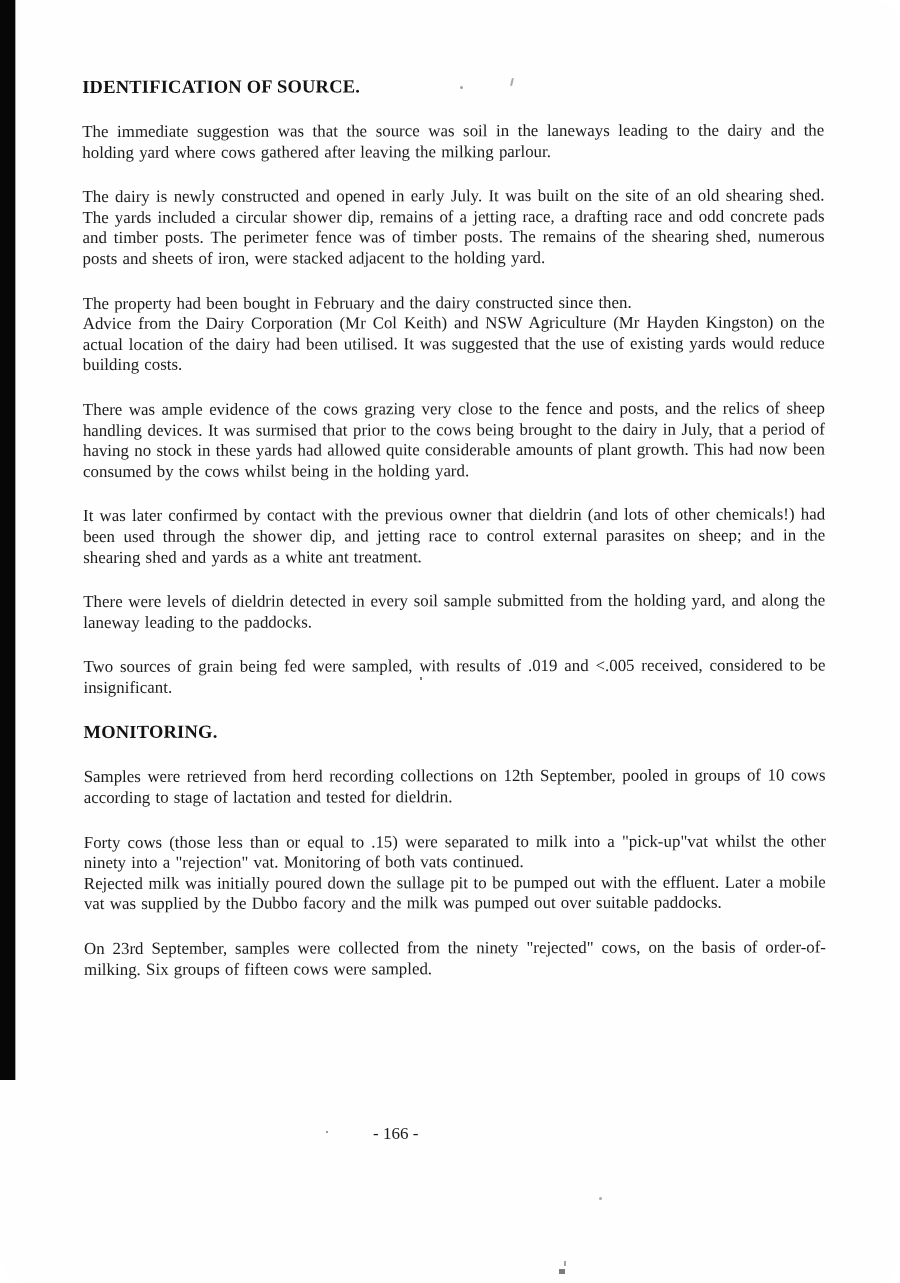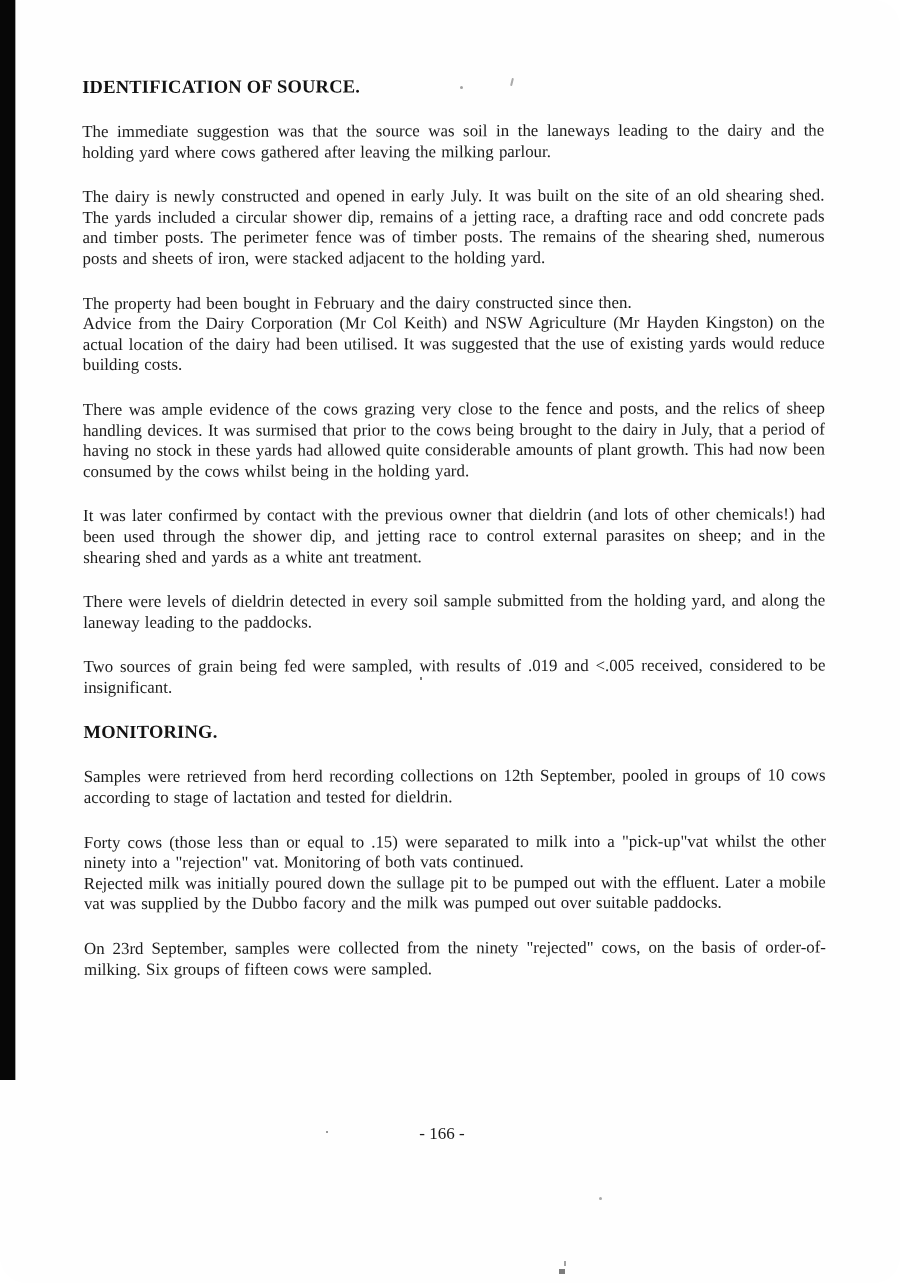--- a/index.html
+++ b/index.html
@@ -46,23 +46,22 @@
     line-height: 20.6px;
     margin: 0 0 24px 0;
     text-align: justify;
     text-justify: inter-word;
     white-space: pre-line;
     word-spacing: 1px;
     color: #1b1b1b;
   }
   .page-number {
     position: absolute;
-    top: 1124px; left: 382px;
+    top: 1124px; left: 373px;
     width: 120px;
-    text-align: center;
     font-size: 17px;
     color: #1b1b1b;
   }
   .speck { position: absolute; background: #555; }
   .speck.s1 { left: 460px; top: 86px;  width: 3px; height: 3px; opacity: .55; border-radius: 50%; }
   .speck.s2 { left: 511px; top: 78px;  width: 2px; height: 8px; opacity: .5; transform: rotate(14deg); border-radius: 1px; }
   .speck.s3 { left: 420px; top: 677px; width: 2px; height: 3px; opacity: .8; }
   .speck.s4 { left: 326px; top: 1131px;width: 2px; height: 2px; opacity: .6; }
   .speck.s5 { left: 599px; top: 1197px;width: 3px; height: 3px; opacity: .5; border-radius: 50%; }
   .speck.s6 { left: 564px; top: 1261px;width: 2px; height: 5px; opacity: .55; }

